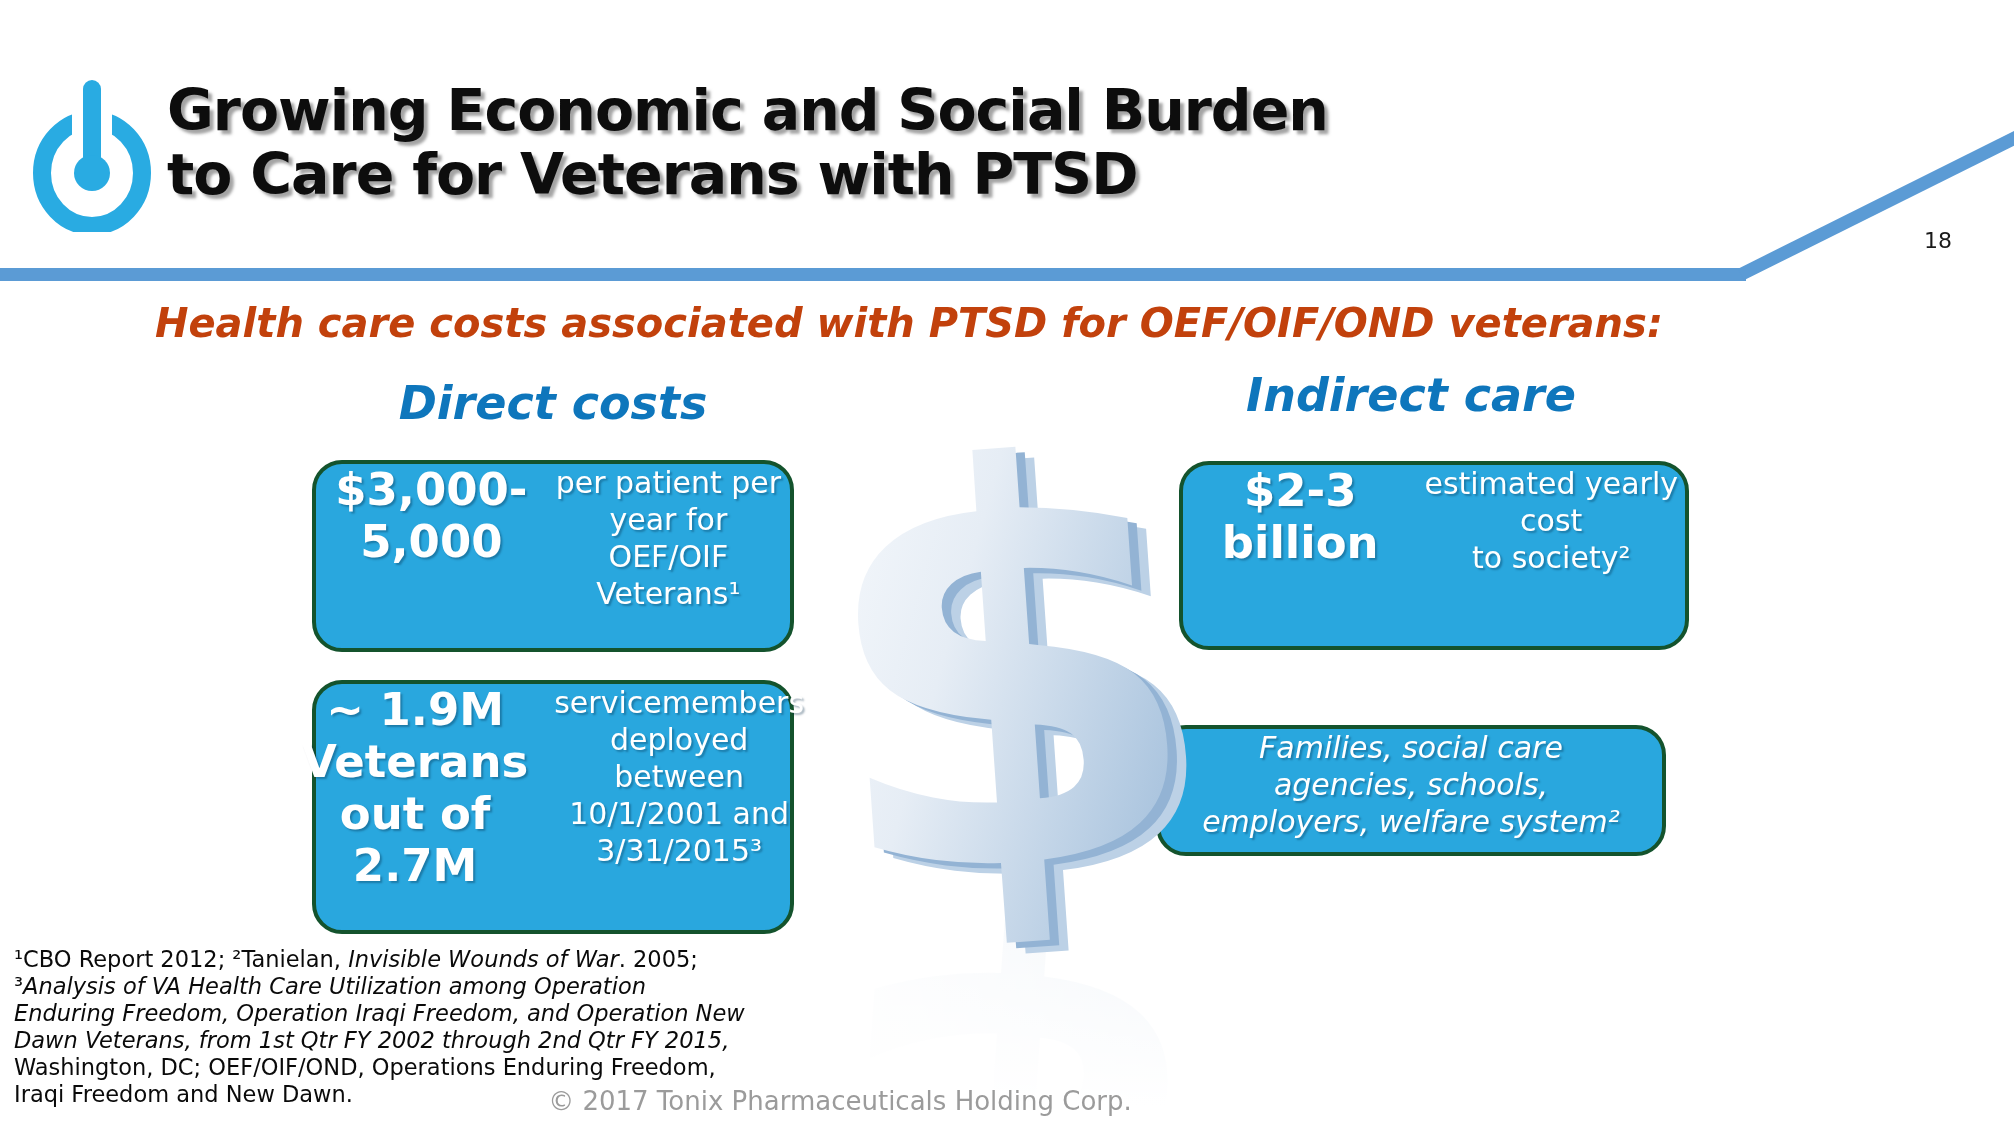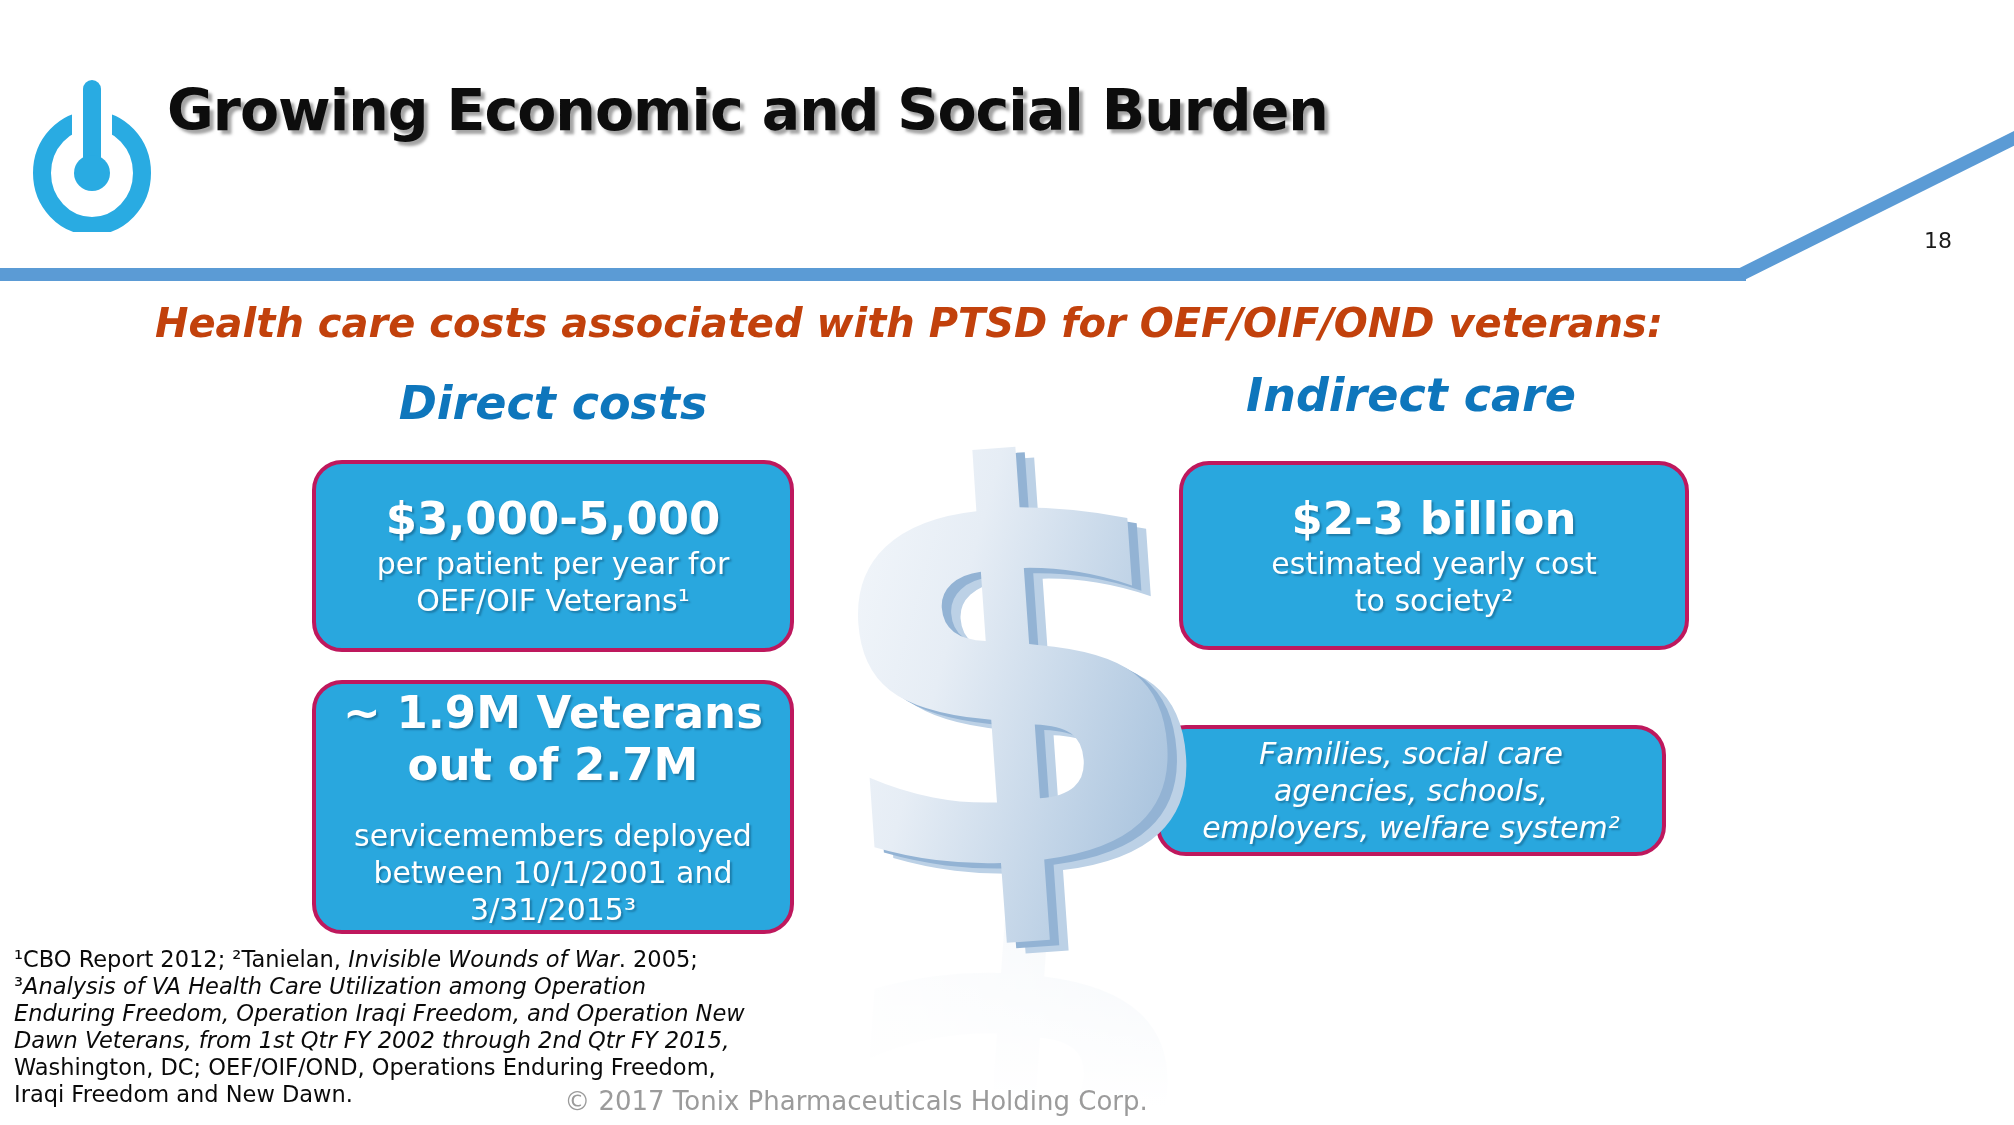--- a/index.html
+++ b/index.html
@@ -31,58 +31,59 @@
     font-size:40px;font-weight:bold;font-style:italic;color:#c2410c;
   }
   .col-head{
     position:absolute;top:368px;font-size:46px;font-weight:bold;font-style:italic;
     color:#0e76bc;text-align:center;
   }
   .col-head.left{left:312px;width:482px;margin-top:8px;}
   .col-head.right{left:1156px;width:510px;}
   
   .box{
-    position:absolute;background:#29a7de;border:4px solid #be185d;border-radius:30px;
+    position:absolute;background:#29a7de;border:4px solid #14532d;border-radius:30px;
     box-sizing:border-box;color:#ffffff;text-align:center;
-    display:flex;flex-direction:column;justify-content:center;
+    display:flex;flex-direction:row;justify-content:center;
     text-shadow:2px 2px 2px rgba(0,40,70,0.35);
   }
   .box .big{font-size:45px;font-weight:bold;line-height:52px;}
   .box .detail{font-size:30px;line-height:37px;}
   .box1{left:312px;top:460px;width:482px;height:192px;}
   .box2{left:312px;top:680px;width:482px;height:254px;gap:26px;}
   .box3{left:1179px;top:461px;width:510px;height:189px;}
   .box4{left:1156px;top:725px;width:510px;height:131px;font-style:italic;}
   
   .dollar{position:absolute;left:812px;top:392px;width:384px;height:714px;}
   
   .footnotes{
     position:absolute;left:14px;top:946px;width:780px;
     font-size:22.5px;line-height:27px;color:#0a0a0a;
   }
   .footnotes i{font-style:italic;}
   .copyright{
     position:absolute;left:0;top:1086px;width:1680px;text-align:center;
-    font-size:26px;color:#9b9b9b;padding-left:16px;
+    font-size:26px;color:#9b9b9b;
   }
 </style>
 </head>
 <body>
 
 <div class="slide">
 
   <svg class="logo" viewBox="0 0 140 156" aria-hidden="true">
     <ellipse cx="66" cy="97" rx="50" ry="53" fill="none" stroke="#29abe2" stroke-width="18"></ellipse>
     <rect x="46" y="22" width="40" height="52" fill="#ffffff"></rect>
     <rect x="57" y="4" width="18" height="96" rx="9" fill="#29abe2"></rect>
     <circle cx="66" cy="97" r="18" fill="#29abe2"></circle>
   </svg>
 
   <div class="title">
     <div>Growing Economic and Social Burden</div>
+    <div>to Care for Veterans with PTSD</div>
   </div>
 
   <div class="page-number">18</div>
 
   <div class="rule-h"></div>
   <div class="rule-diag"></div>
 
   <div class="subtitle">Health care costs associated with PTSD for OEF/OIF/OND veterans:</div>
 
   <div class="col-head left">Direct costs</div>

